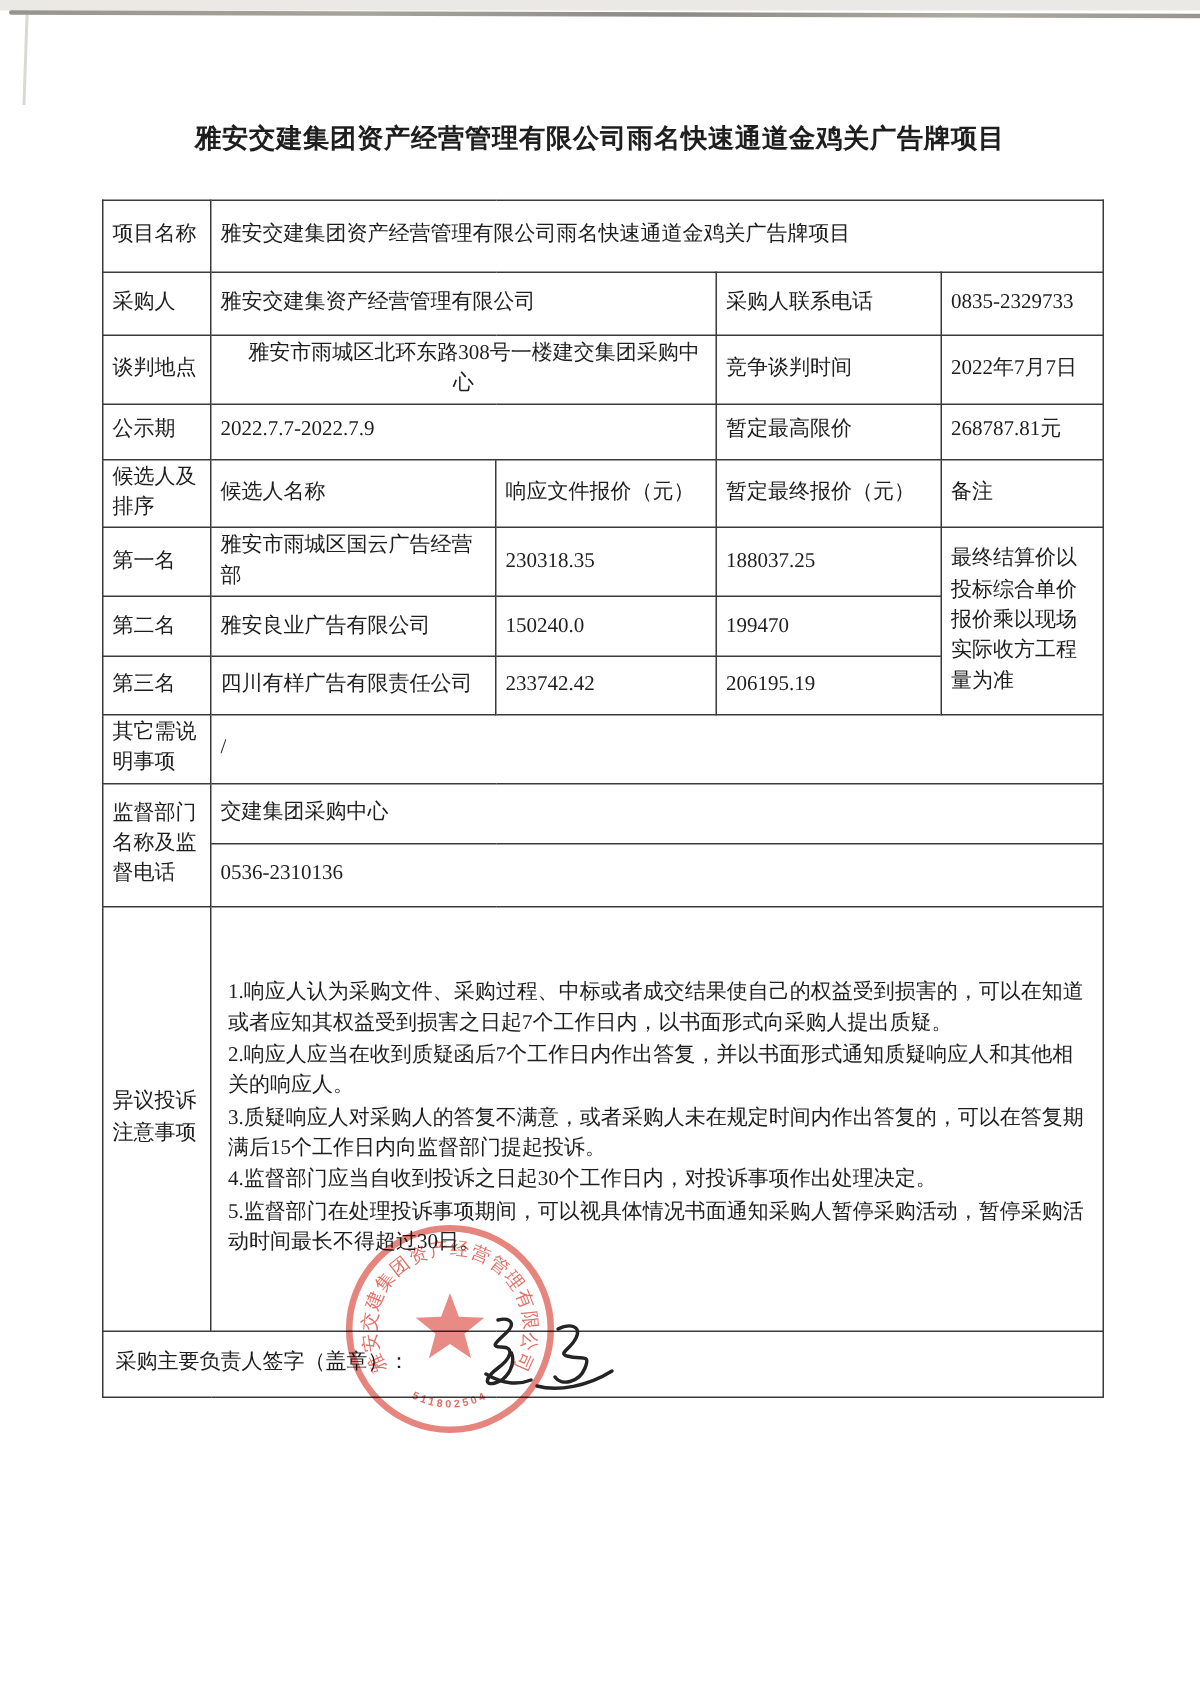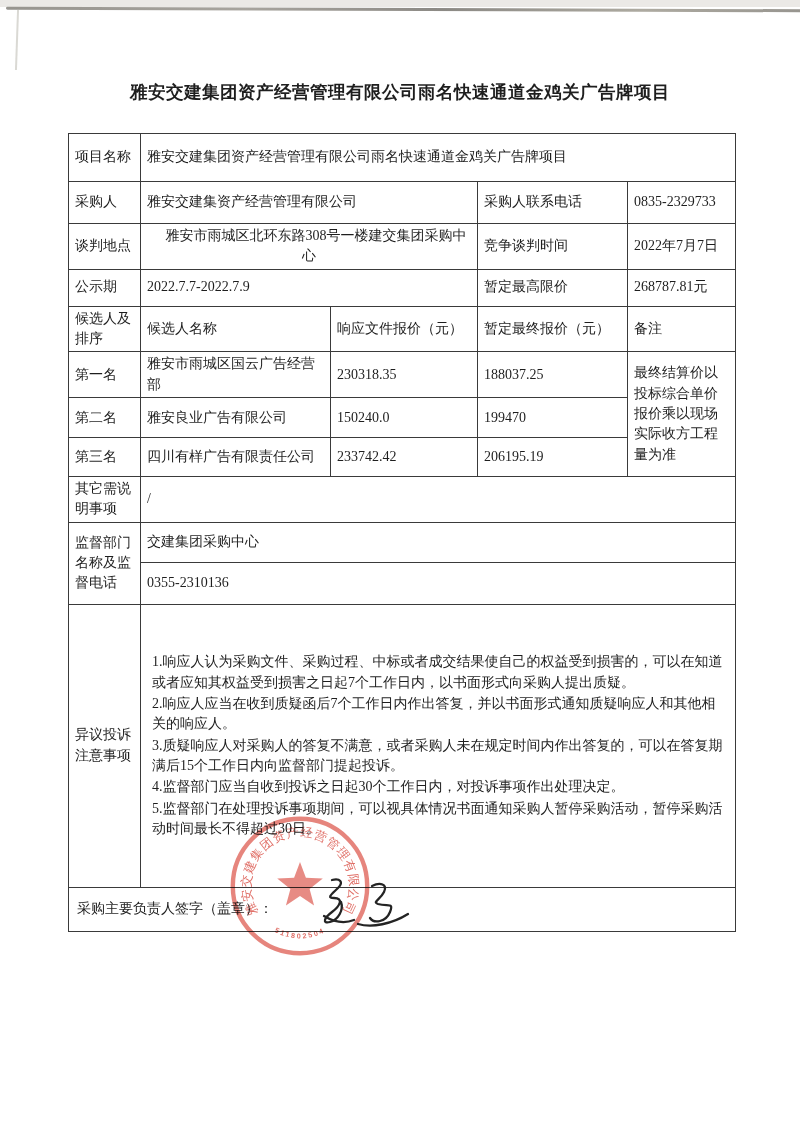--- a/index.html
+++ b/index.html
@@ -145,21 +145,21 @@
   <tr style="height:44px">
     <td class="lbl">其它需说明事项</td>
     <td colspan="4" class="c">/</td>
   </tr>
 
   <tr style="height:40px">
     <td class="lbl" rowspan="2">监督部门名称及监督电话</td>
     <td colspan="4" class="c">交建集团采购中心</td>
   </tr>
   <tr style="height:42px">
-    <td colspan="4" class="c">0355-2310136</td>
+    <td colspan="4" class="c">0536-2310136</td>
   </tr>
 
   <tr style="height:283px">
     <td class="lbl">异议投诉注意事项</td>
     <td colspan="4" class="obj-cell">
       <p>1.响应人认为采购文件、采购过程、中标或者成交结果使自己的权益受到损害的，可以在知道或者应知其权益受到损害之日起7个工作日内，以书面形式向采购人提出质疑。</p>
       <p>2.响应人应当在收到质疑函后7个工作日内作出答复，并以书面形式通知质疑响应人和其他相关的响应人。</p>
       <p>3.质疑响应人对采购人的答复不满意，或者采购人未在规定时间内作出答复的，可以在答复期满后15个工作日内向监督部门提起投诉。</p>
       <p>4.监督部门应当自收到投诉之日起30个工作日内，对投诉事项作出处理决定。</p>
       <p>5.监督部门在处理投诉事项期间，可以视具体情况书面通知采购人暂停采购活动，暂停采购活动时间最长不得超过30日。</p>

